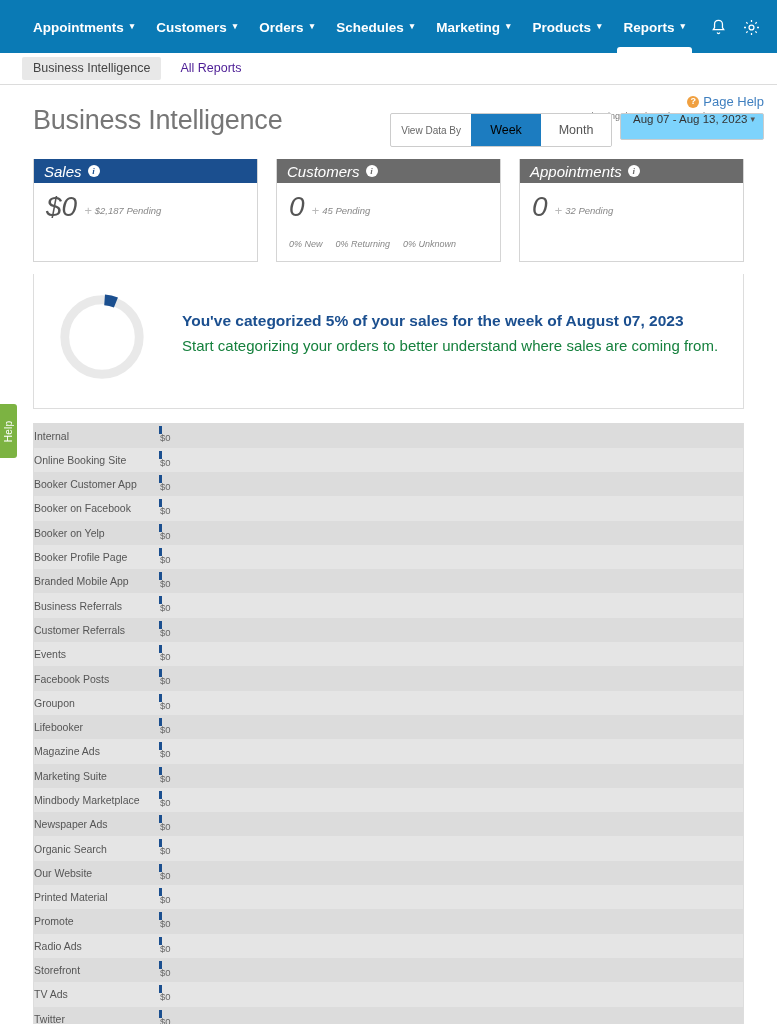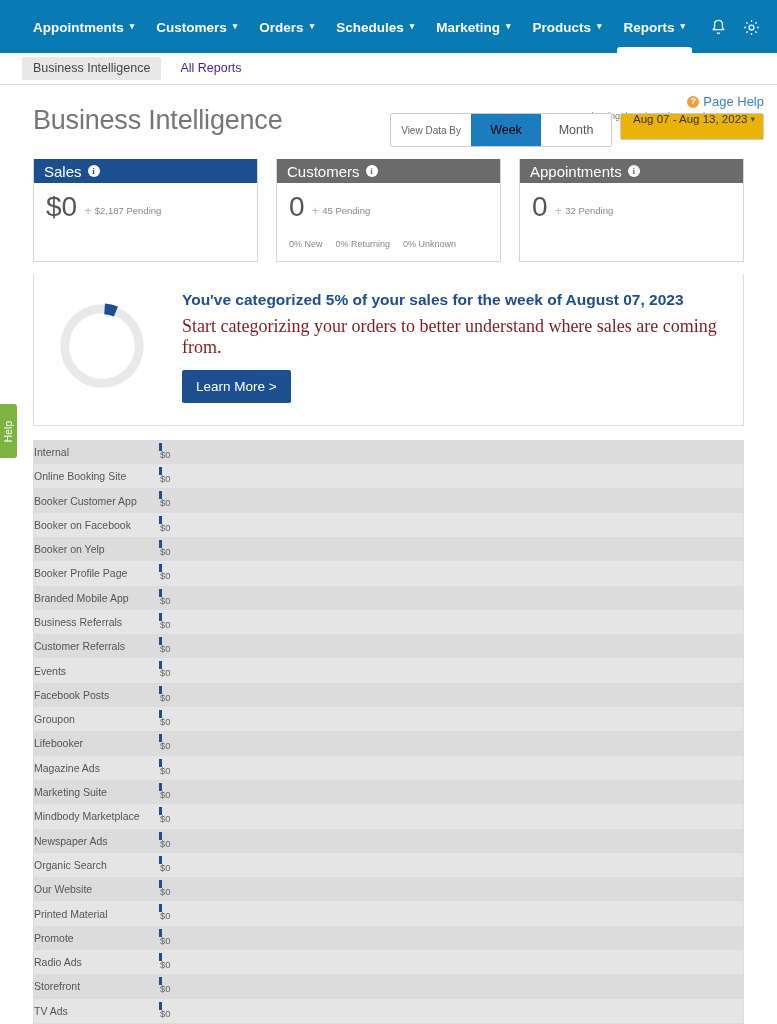--- a/index.html
+++ b/index.html
@@ -169,21 +169,21 @@
     width: 70px;
     font-size: 12.5px;
     cursor: pointer;
     color: #555555;
     background: #ffffff;
   }
   .seg.active { background: #1c7cc0; color: #000000; }
   .date-select {
     border: 1px solid #cccccc;
     border-radius: 2px;
-    background: #eab308;
+    background: #7dd3fc;
     height: 27px;
     width: 144px;
     display: flex;
     align-items: center;
     justify-content: space-between;
     padding: 0 8px 16px 12px;
     font-size: 11.5px;
     color: #333333;
     cursor: pointer;
   }
@@ -195,20 +195,21 @@
     gap: 18px;
     padding: 0 33px;
     margin-top: 2px;
   }
   .card {
     flex: 1;
     background: #ffffff;
     border: 1px solid #d5d5d5;
     border-top: none;
     min-height: 95px;
+    font-style: italic;
   }
   .card-head {
     height: 24px;
     display: flex;
     align-items: center;
     padding: 0 10px;
     color: #ffffff;
     font-size: 15px;
     gap: 6px;
   }
@@ -261,21 +262,21 @@
   }
   .donut-wrap { width: 104px; flex: 0 0 104px; display: flex; justify-content: center; }
   .cat-text { flex: 1; padding-top: 2px; }
   .cat-title {
     font-size: 15.5px;
     color: #1b4f8f;
     font-weight: bold;
     line-height: 1.25;
     margin-bottom: 6px;
   }
-  .cat-sub { font-size: 18px; color: #7f1d1d; margin-bottom: 12px; font-family: Liberation Serif, serif; }
+  .cat-sub { font-size: 15px; color: #15803d; margin-bottom: 12px; }
   .learn-btn {
     display: inline-block;
     background: #1b4f8f;
     color: #ffffff;
     font-size: 13.5px;
     padding: 9px 14px;
     border: none;
     border-radius: 2px;
     cursor: pointer;
     font-family: "Liberation Sans", sans-serif;
@@ -493,21 +494,20 @@
   <div class="cat-panel">
     <div class="donut-wrap" id="donut">
         <svg viewBox="0 0 100 100" width="98" height="98">
           <circle cx="50" cy="50" r="38" fill="none" stroke="#e9e9e9" stroke-width="9"></circle>
           <circle cx="50" cy="50" r="38" fill="none" stroke="#1b4f8f" stroke-width="11" stroke-dasharray="11.938052083641214 238.76104167282426" transform="rotate(-86 50 50)"></circle>
         </svg>
       </div>
     <div class="cat-text">
       <div class="cat-title">You've categorized 5% of your sales for the week of August 07, 2023</div>
       <div class="cat-sub">Start categorizing your orders to better understand where sales are coming from.</div>
-      <button class="learn-btn">Learn More &gt;</button>
     </div>
   </div>
 
   <div class="source-list">
     <div id="src-rows">
         <div class="src-row odd">
           <div class="src-label">Internal</div>
           <div class="src-bar-cell">
             <div class="src-bar"></div>
             <div class="src-amount">$0</div>

